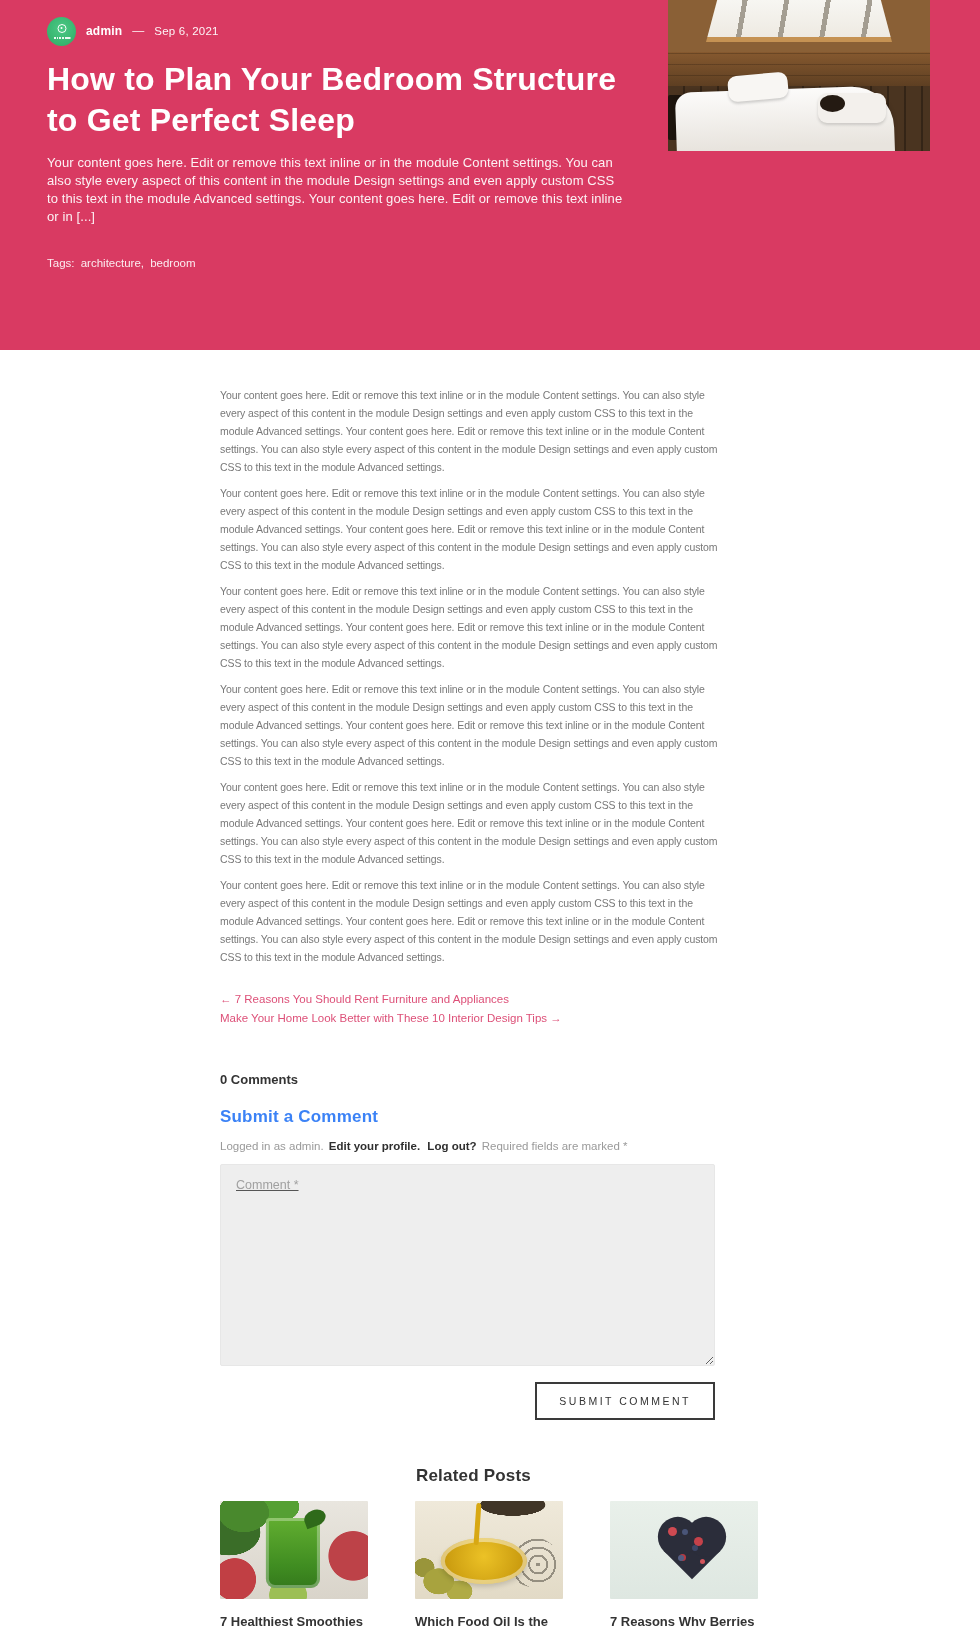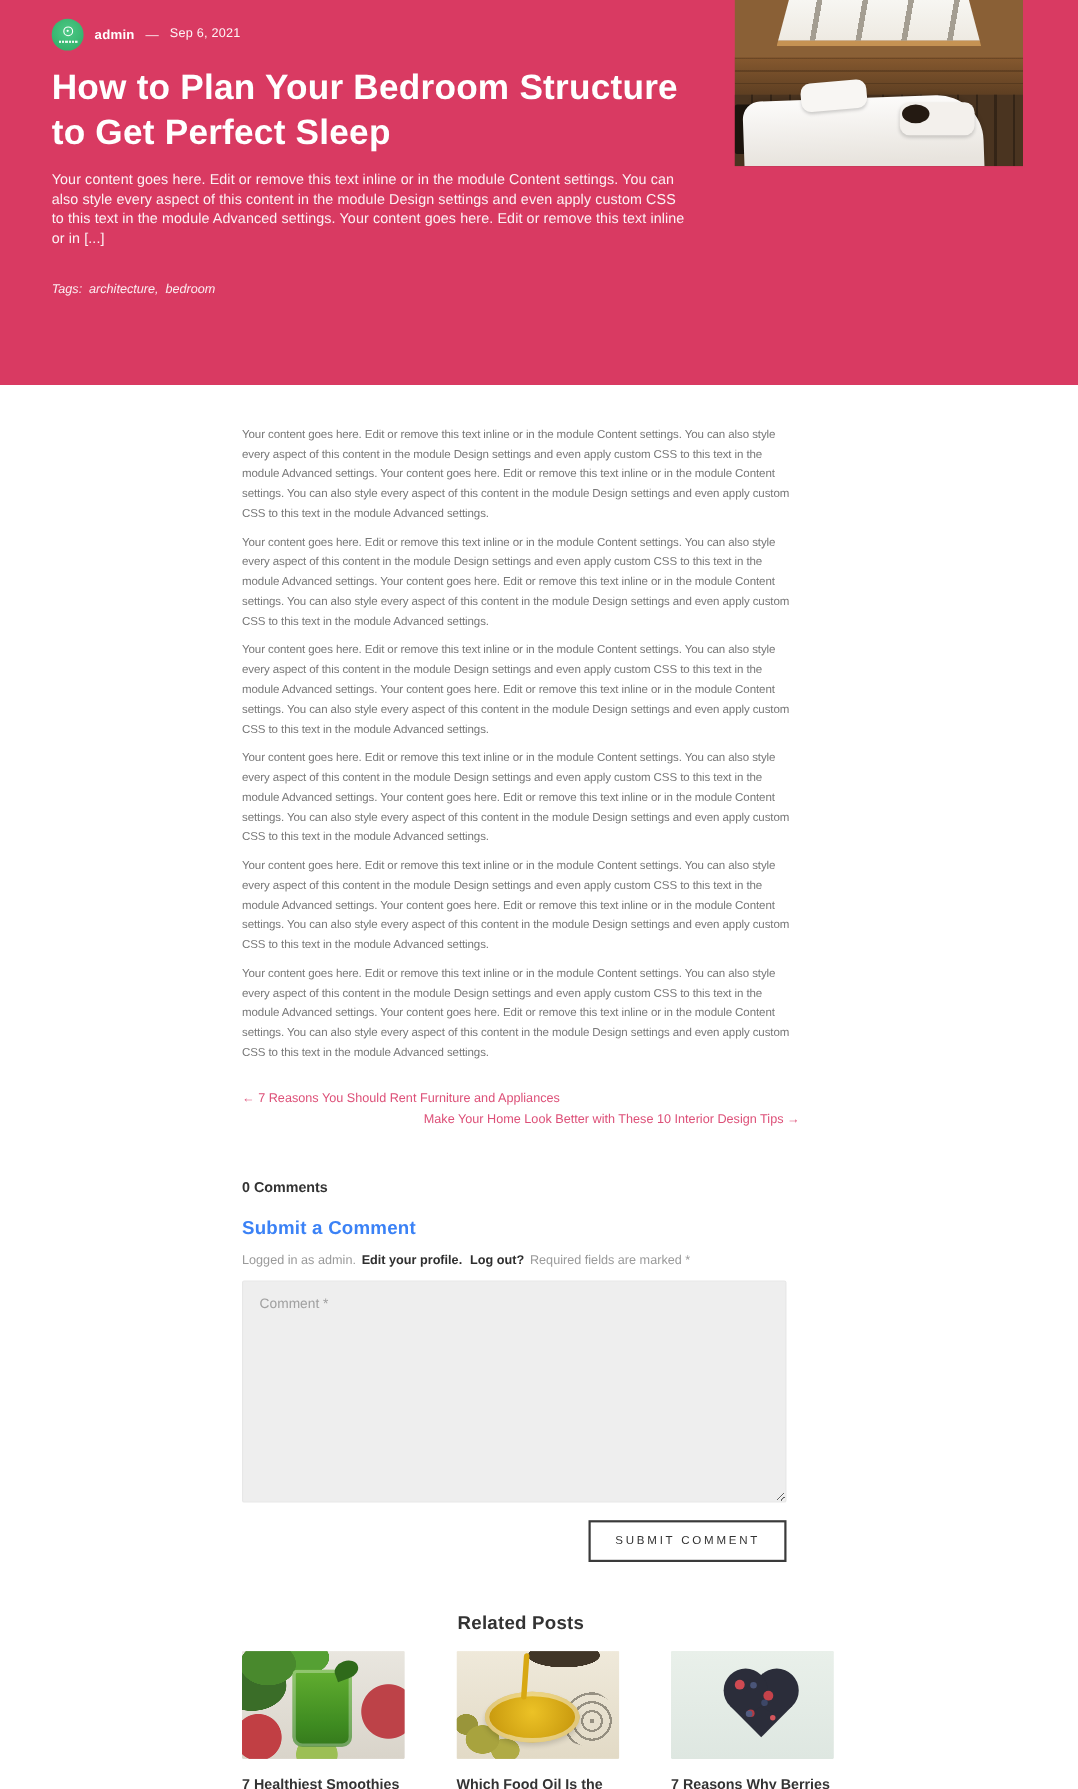--- a/index.html
+++ b/index.html
@@ -58,21 +58,21 @@
     letter-spacing: .2px;
   }
   .post-excerpt {
     margin-top: 13px;
     max-width: 582px;
     color: rgba(255,255,255,.93);
     font-size: 13px;
     line-height: 18px;
     letter-spacing: .1px;
   }
-  .post-tags { margin-top: 31px; font-size: 11.5px; color: rgba(255,255,255,.9); font-style: italic; }
+  .post-tags { margin-top: 31px; font-size: 11.5px; color: rgba(255,255,255,.9); }
   .post-tags a { color: rgba(255,255,255,.9); }
   .post-tags a:first-of-type { margin-left: 3px; }
   .post-tags a + a { margin-left: 3px; }
 
   
   .featured {
     position: absolute; top: 0; left: 668px; width: 262px; height: 151px;
     background: linear-gradient(180deg, #8a6036 0 52px, #6e4c2c 52px 86px, #46311d 86px);
     overflow: hidden; z-index: 1;
   }
@@ -120,40 +120,41 @@
   .content { width: 507px; margin-left: 220px; padding: 36px 0 56px; }
   .body-p {
     color: #787878;
     font-size: 10.5px;
     letter-spacing: -0.1px;
     line-height: 18px;
     margin-bottom: 8px;
   }
   .post-nav { margin-top: 24px; font-size: 11.5px; line-height: 19px; }
   .post-nav a { color: #dd5078; display: block; }
-  .post-nav .next { text-align: right; }
+  .post-nav .next { }
 
   .comments-count { margin-top: 44px; font-size: 13px; font-weight: bold; color: #333; }
   .form-title { margin-top: 20px; font-size: 17px; font-weight: bold; color: #3b82f6; letter-spacing: .2px; }
   .logged-line { margin-top: 13px; font-size: 11.5px; color: #9a9a9a; }
   .logged-line a { color: #2f2f2f; font-weight: bold; margin: 0 2px; }
 
   .comment-box {
     display: block;
     margin-top: 12px;
     width: 495px; height: 202px;
     background: #eeeeee;
     border: 1px solid #e7e7e7;
     border-radius: 2px;
     padding: 13px 15px;
     font-family: "Liberation Sans", "DejaVu Sans", sans-serif;
     font-size: 12.5px;
     color: #555;
     resize: vertical;
     outline: none;
+    text-decoration: underline;
   }
   .comment-box::placeholder { color: #a0a0a0; }
 
   .submit-row { width: 495px; margin-top: 16px; display: flex; justify-content: flex-end; }
   .submit-btn {
     background: #ffffff;
     border: 2px solid #3a3a3a;
     color: #333;
     font-family: "Liberation Sans", "DejaVu Sans", sans-serif;
     font-size: 10.5px;

